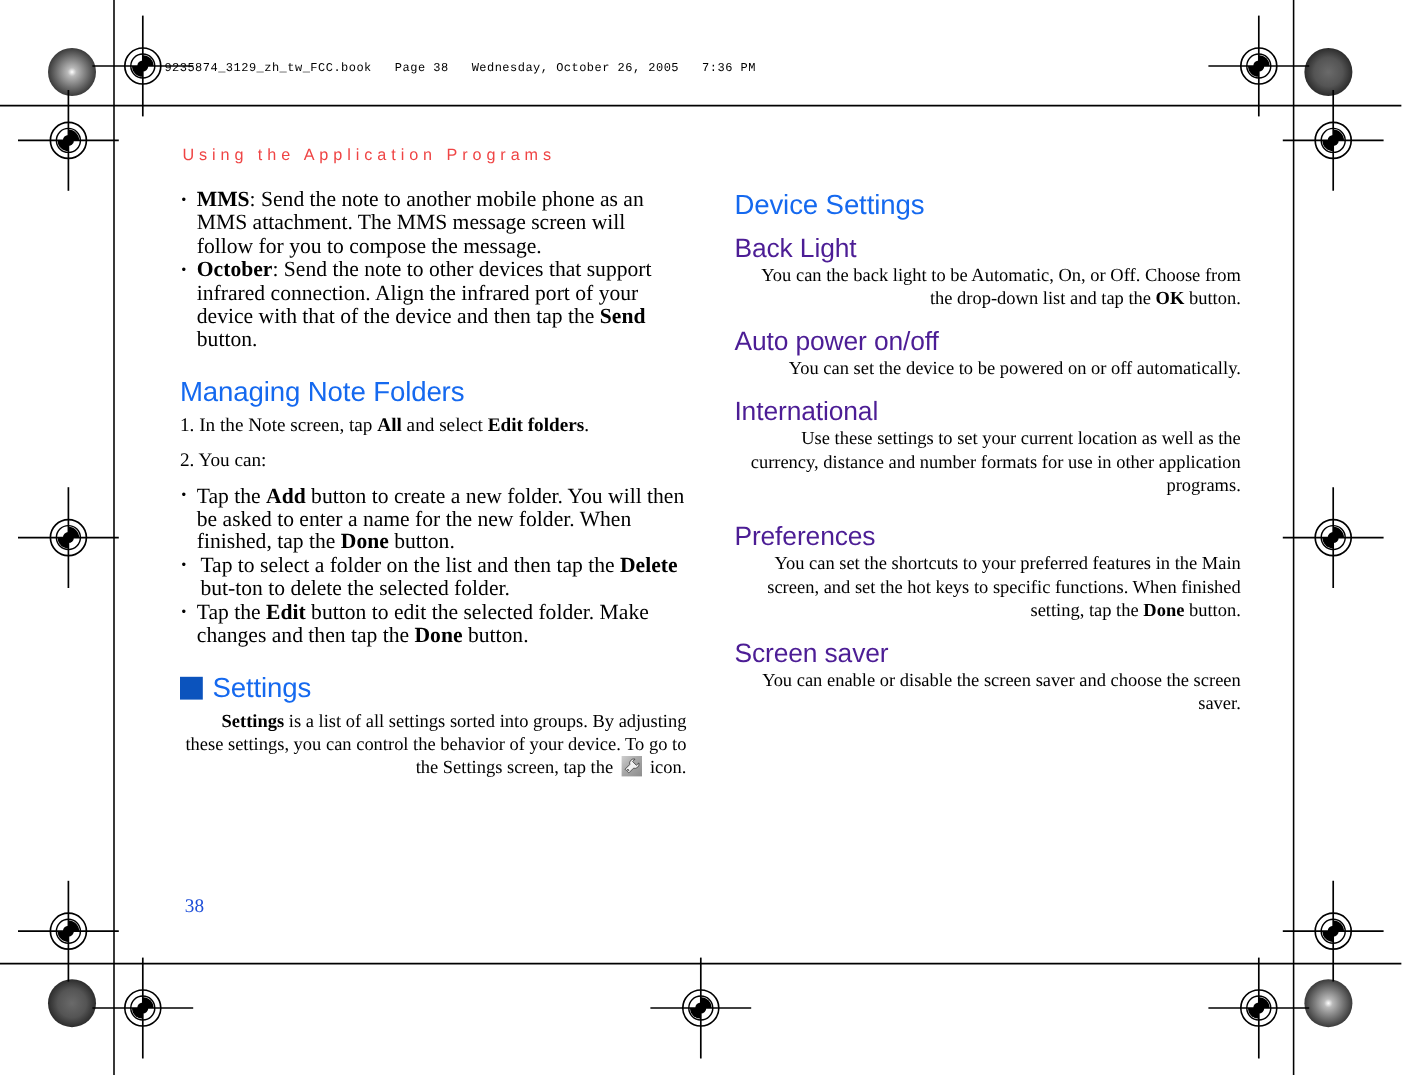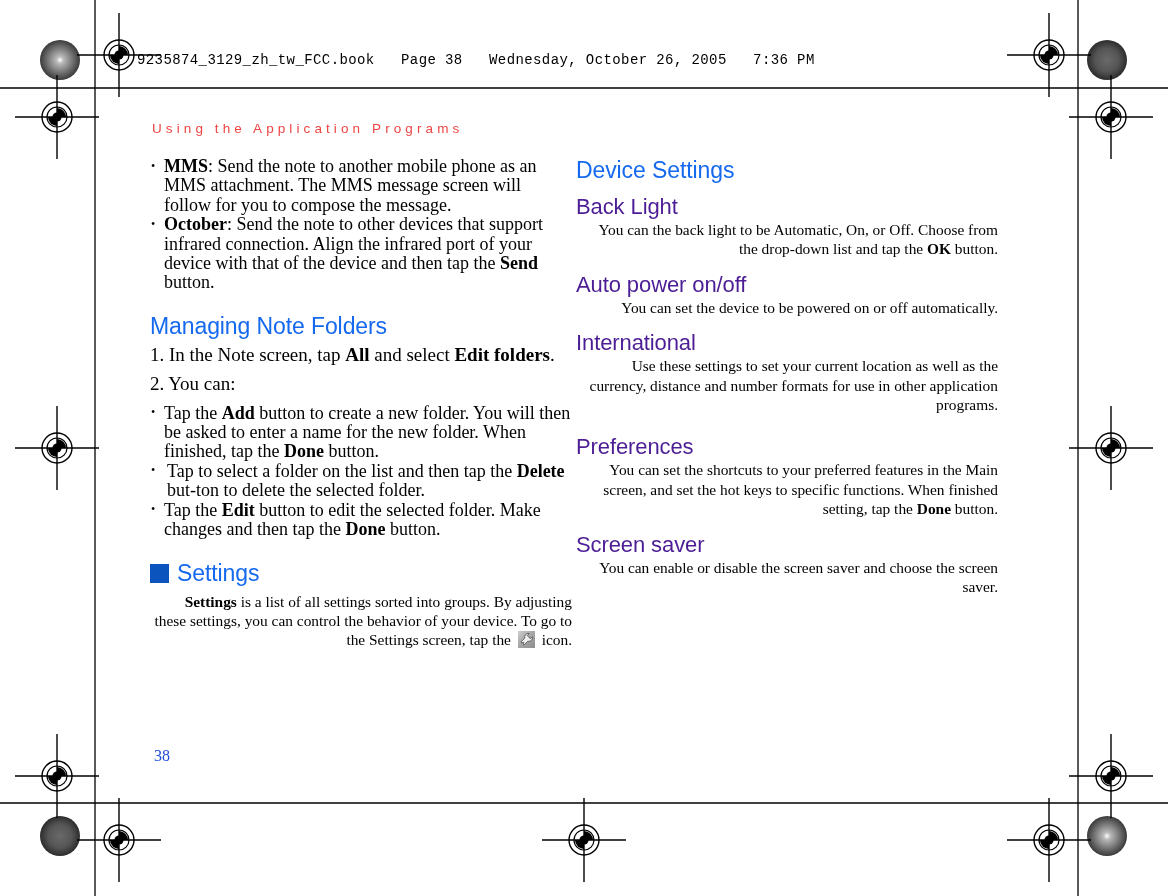--- a/index.html
+++ b/index.html
@@ -25,21 +25,21 @@
     height: 896px;
     pointer-events: none;
   }
 
   
   .bookinfo {
     position: absolute;
     left: 137px;
     top: 52px;
     font-family: "Liberation Mono", monospace;
-    font-size: 14px;
+    font-size: 10px;
     letter-spacing: 0.4px;
     white-space: pre;
     color: #000;
   }
 
   .runhead {
     position: absolute;
     left: 152px;
     top: 121px;
     font-family: "Liberation Sans", sans-serif;
@@ -48,21 +48,21 @@
     color: #ef4444;
   }
 
   
   .col {
     position: absolute;
     top: 157px;
     width: 422px;
   }
   .col-left  { left: 150px; }
-  .col-right { left: 576px; }
+  .col-right { left: 612px; }
 
   
   h1.h-major {
     font-family: "Liberation Sans", sans-serif;
     font-weight: normal;
     font-size: 23px;
     line-height: 26px;
     color: #1569ef;
     margin: 0 0 6px 0;
     letter-spacing: -0.1px;
@@ -125,21 +125,21 @@
   }
   ul.bullets li.indent-wide { padding-left: 17px; }
 
   ol.steps {
     list-style: none;
     margin: 0;
     padding: 0;
   }
   ol.steps li {
     font-family: "Liberation Serif", serif;
-    font-size: 19px;
+    font-size: 16px;
     line-height: 19.4px;
     margin: 4px 0 10px 0;
   }
 
   b, .bold { font-weight: bold; }
 
   
   .inline-icon {
     display: inline-block;
     width: 17px;

